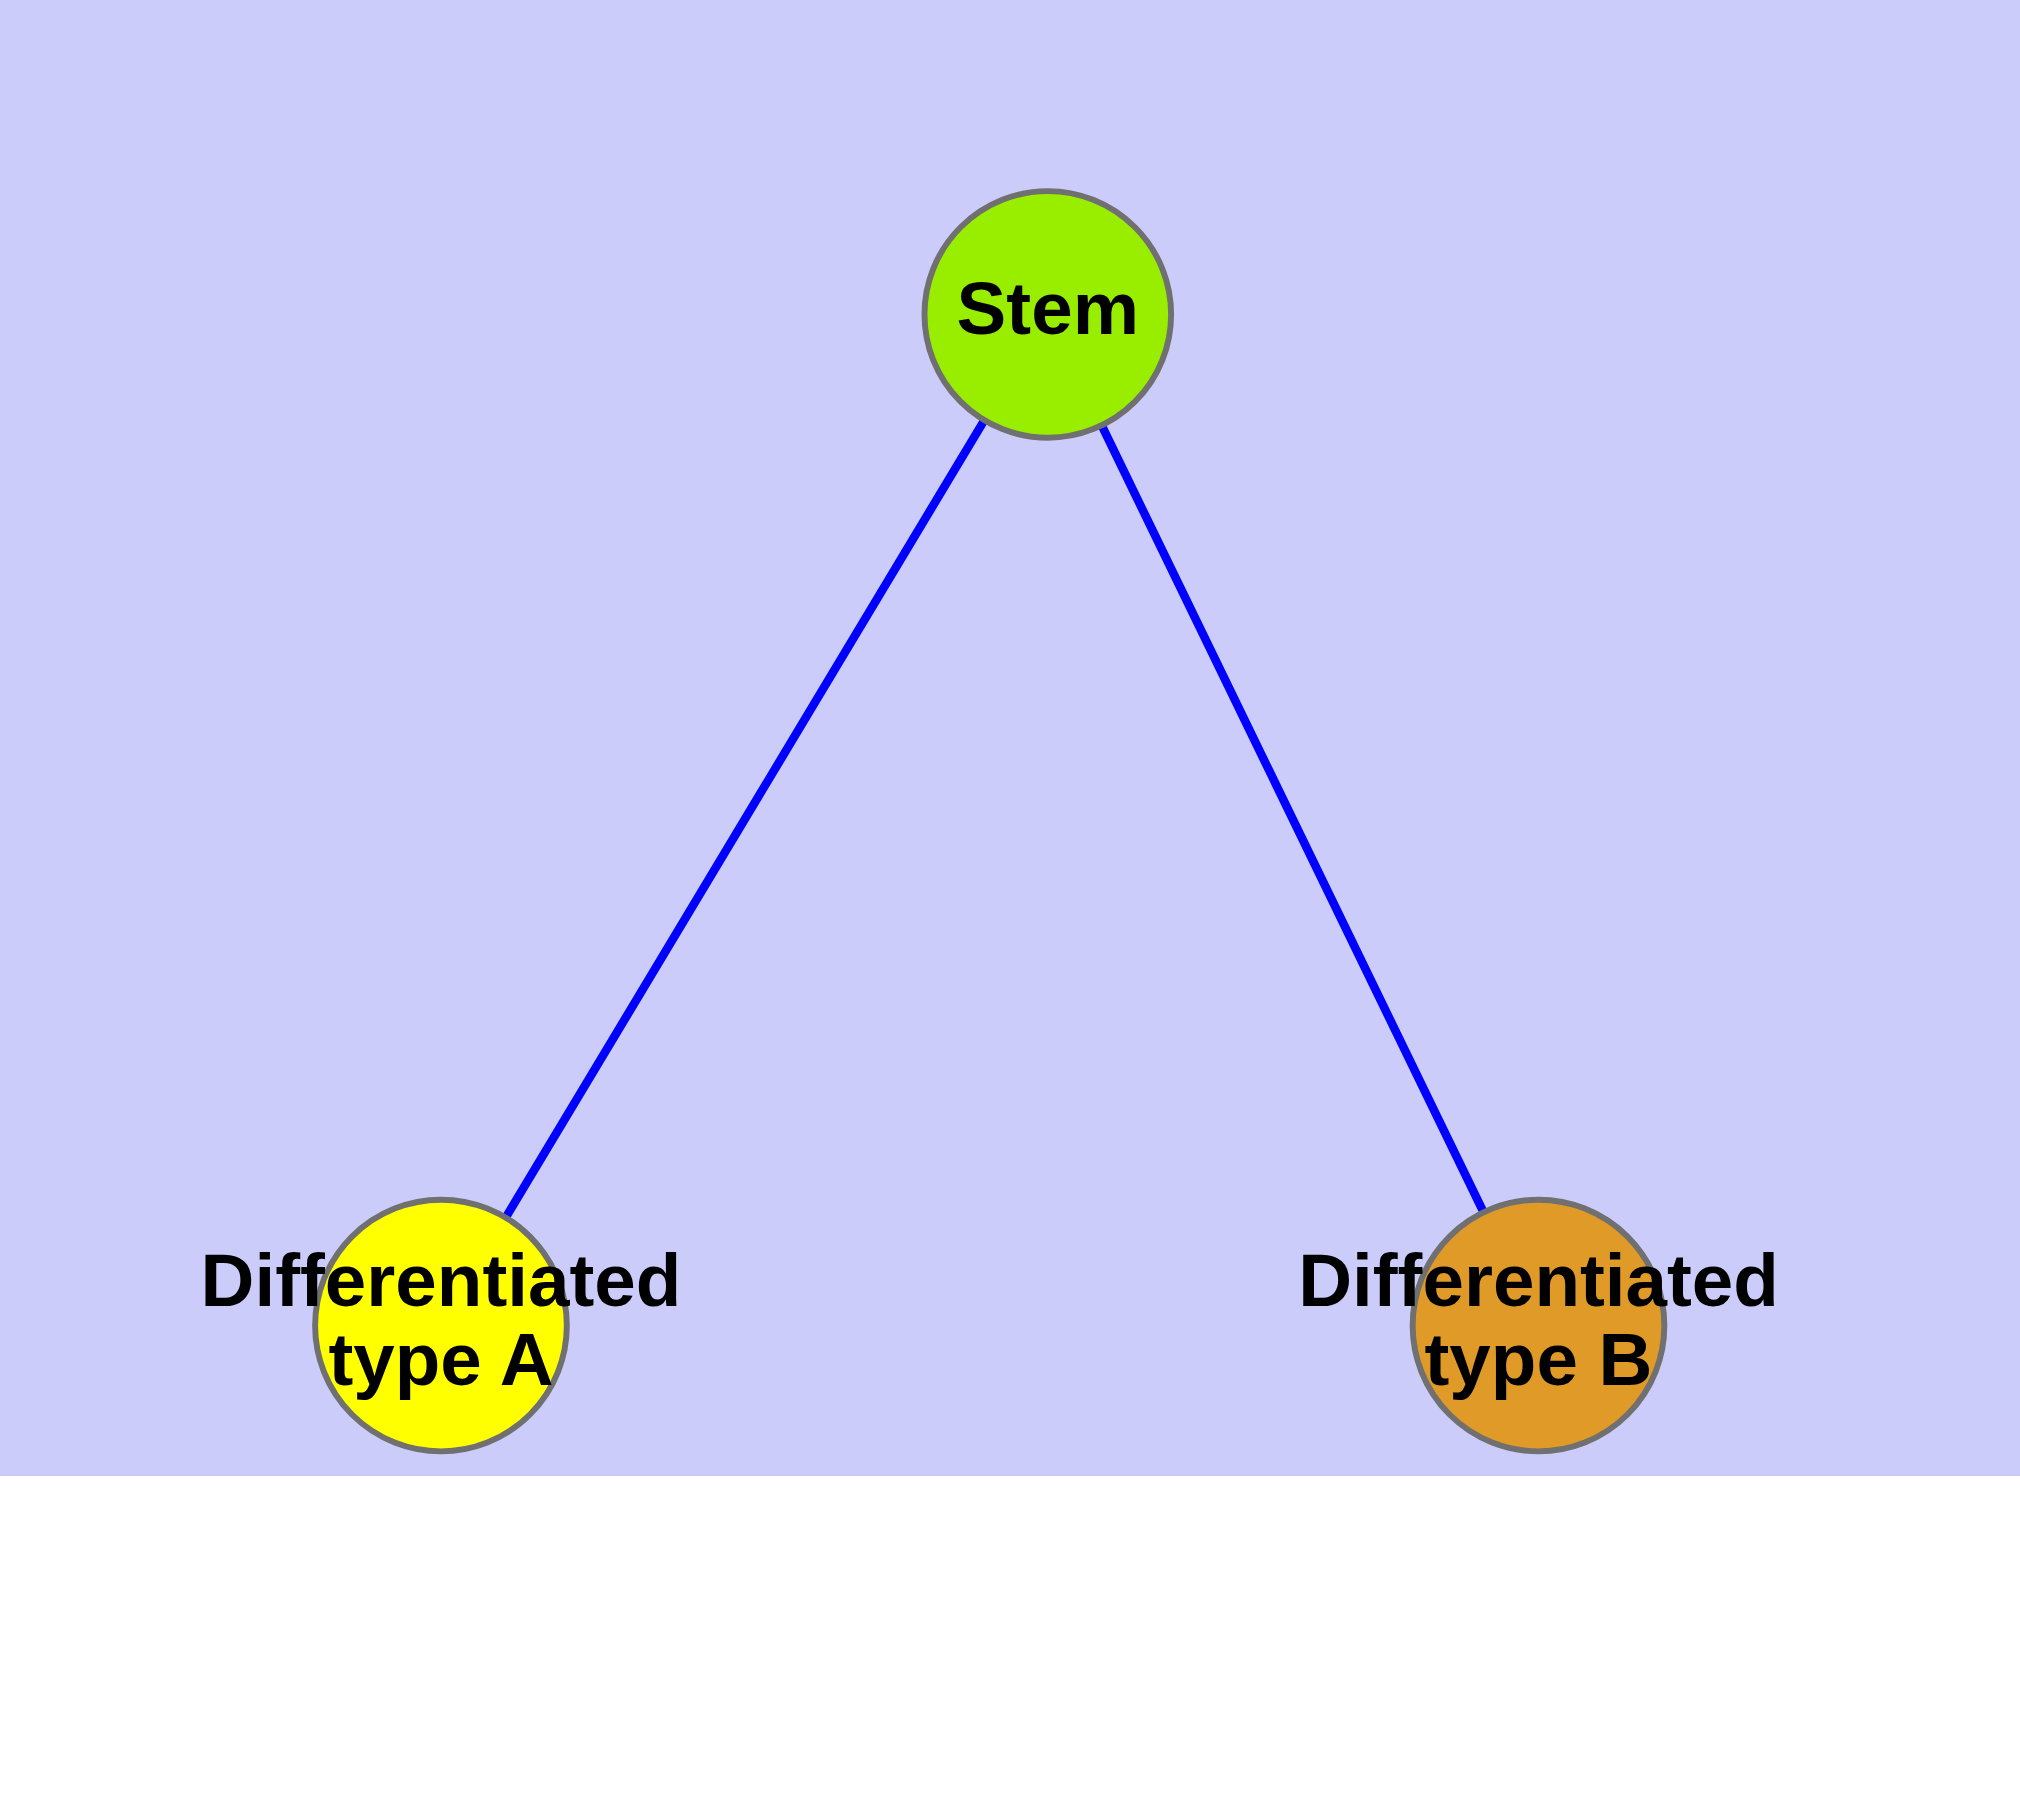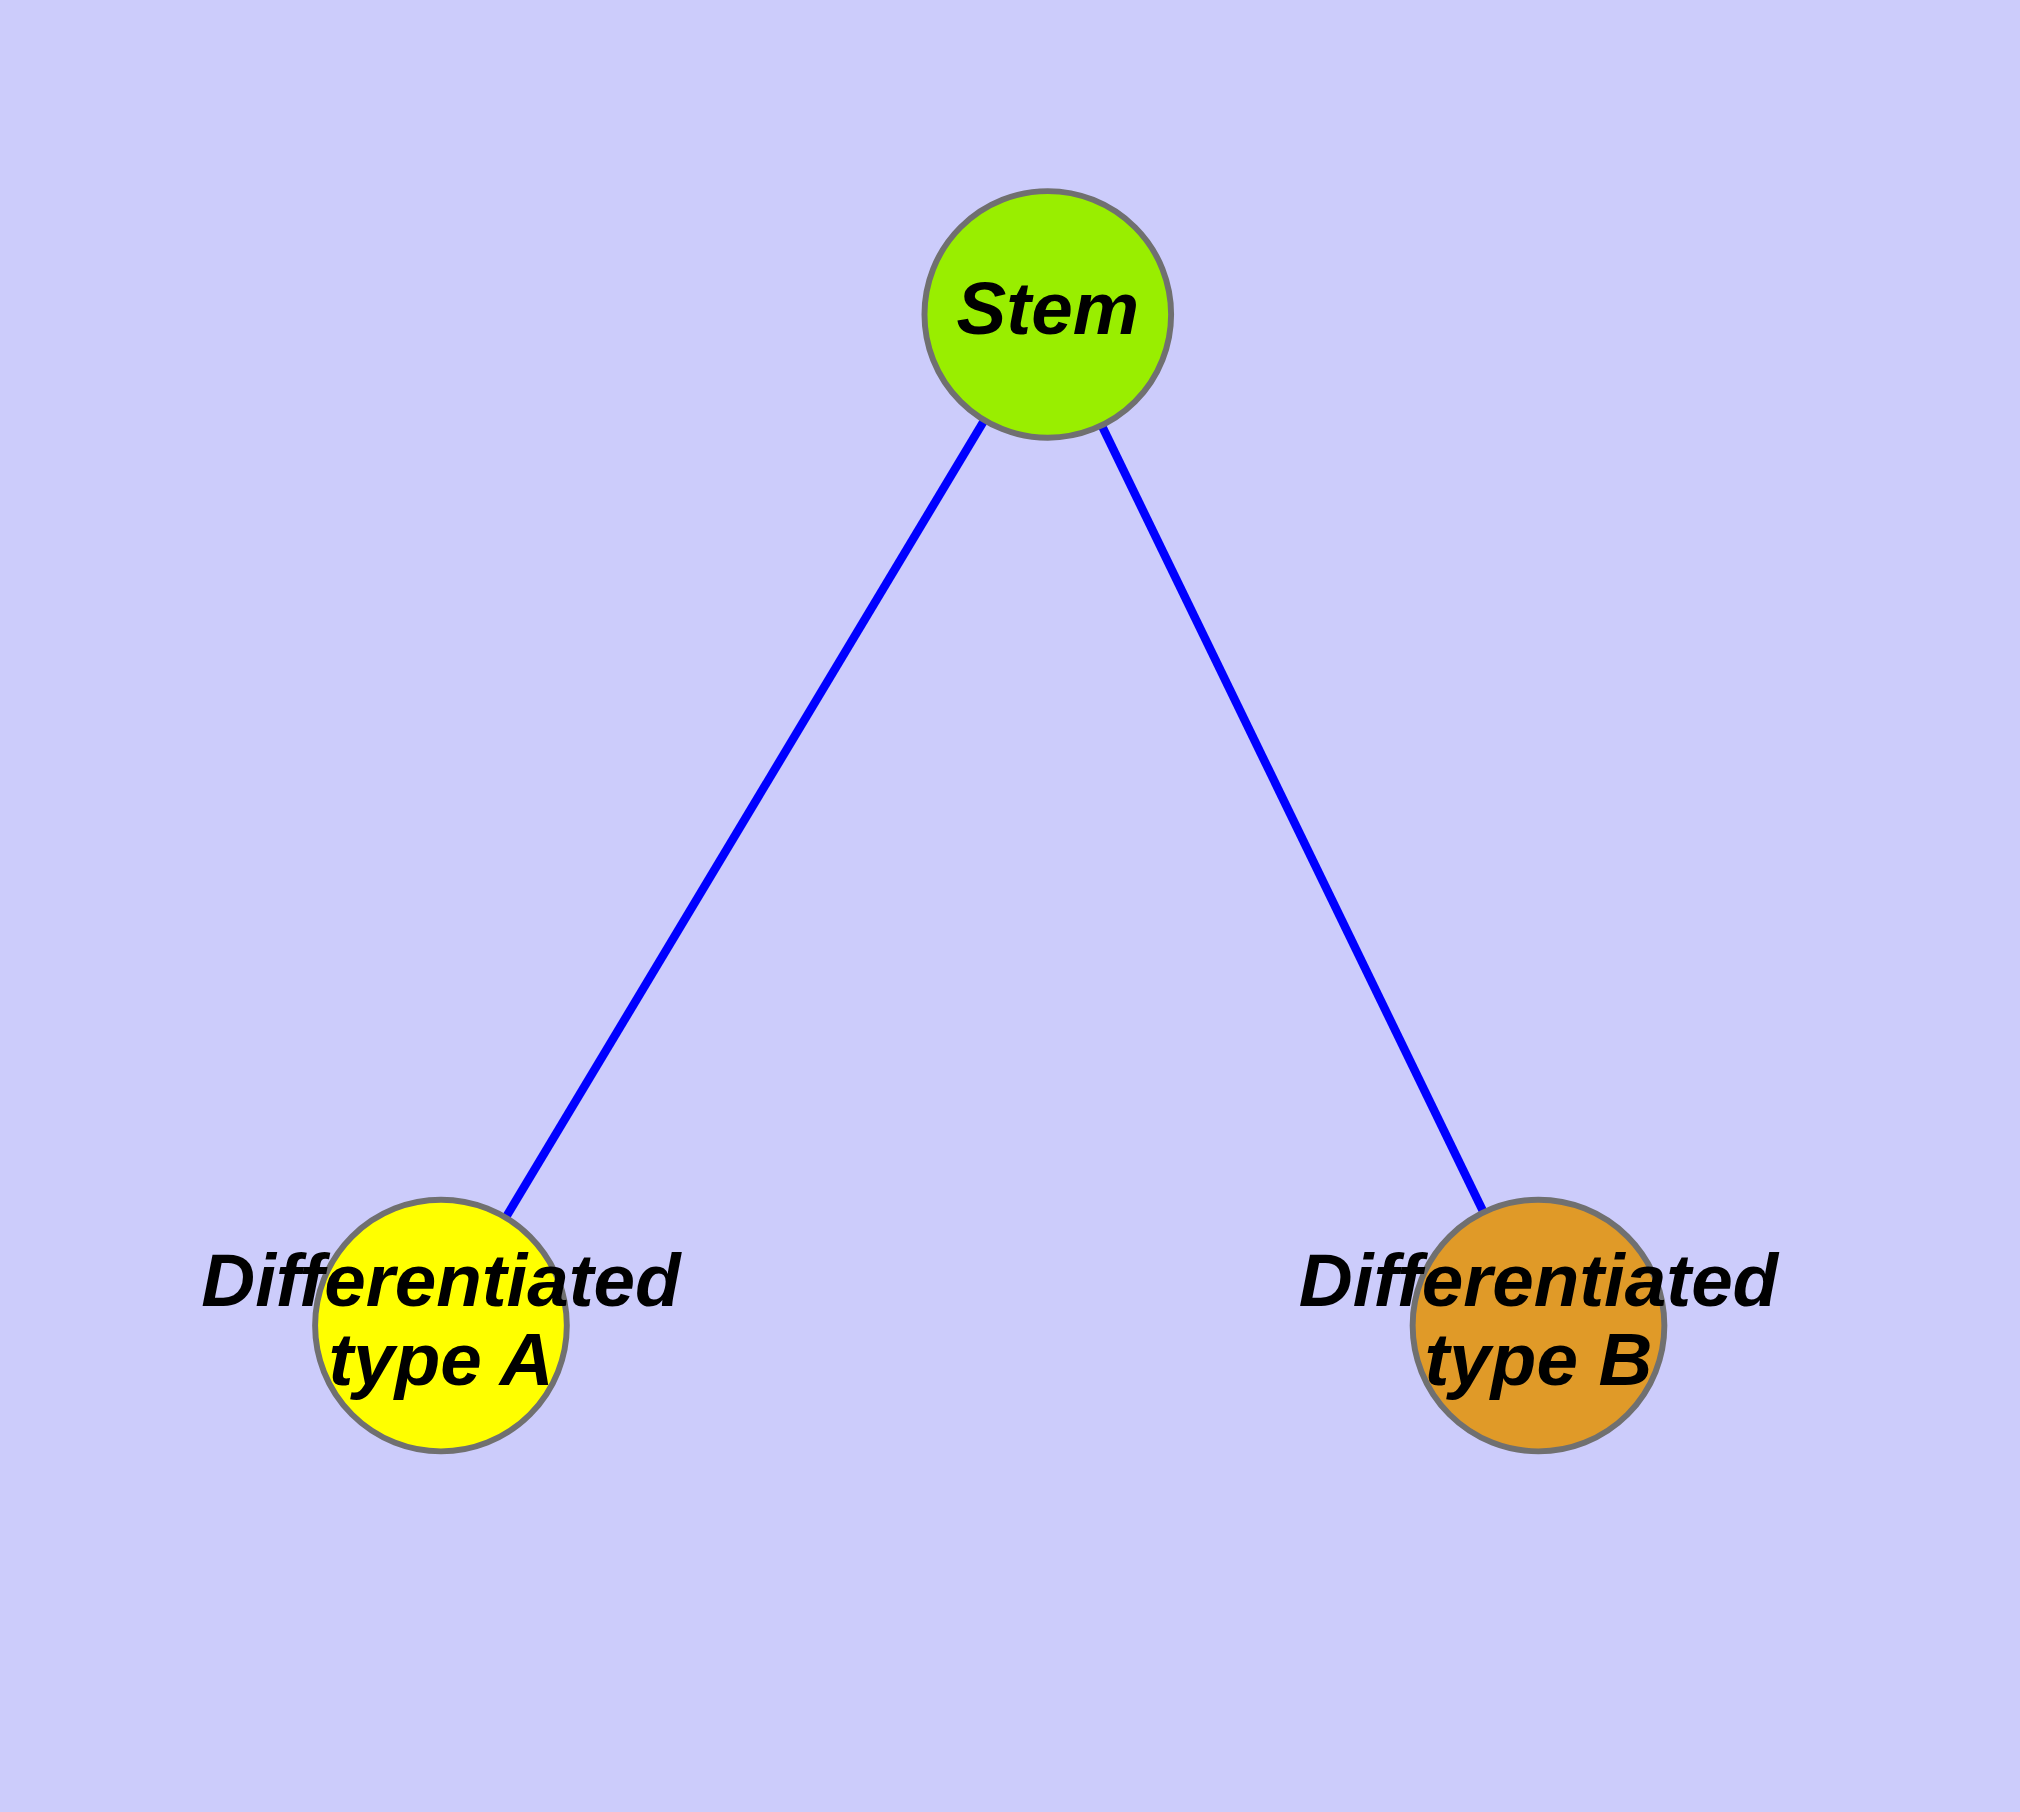--- a/index.html
+++ b/index.html
@@ -31,21 +31,21 @@
     fill: #000000;
     text-anchor: middle;
     dominant-baseline: middle;
     paint-order: normal;
     white-space: pre;
   }
 </style>
 </head>
 <body>
 
-<div id="canvas" style="width: 2021px; height: 1812px; background: rgb(204, 204, 251); font-style: italic;">
+<div id="canvas" style="width: 2021px; height: 1476px; background: rgb(204, 204, 251);">
   <svg id="graph-svg" viewBox="0 0 2384 2138" style="width: 2021px; height: 1812px;">
     <g id="edges-layer">
         <line x1="1162.4119933348663" y1="493.61241892668227" x2="595.1318110007659" y2="1438.8152925643662" stroke="#0000ff" stroke-width="10" stroke-linecap="butt"></line>
         <line x1="1298.437376955571" y1="499.6490340379901" x2="1751.252748003403" y2="1432.6520351779961" stroke="#0000ff" stroke-width="10" stroke-linecap="butt"></line>
       </g>
     <g id="nodes-layer">
         <g>
           <circle cx="1236" cy="371" r="145.5" fill="#99ee00" stroke="#707070" stroke-width="7"></circle>
           <text class="node-label" x="1236" y="371" font-size="88" fill="#000000"><tspan x="1236" dy="0">Stem</tspan></text>
         </g>

